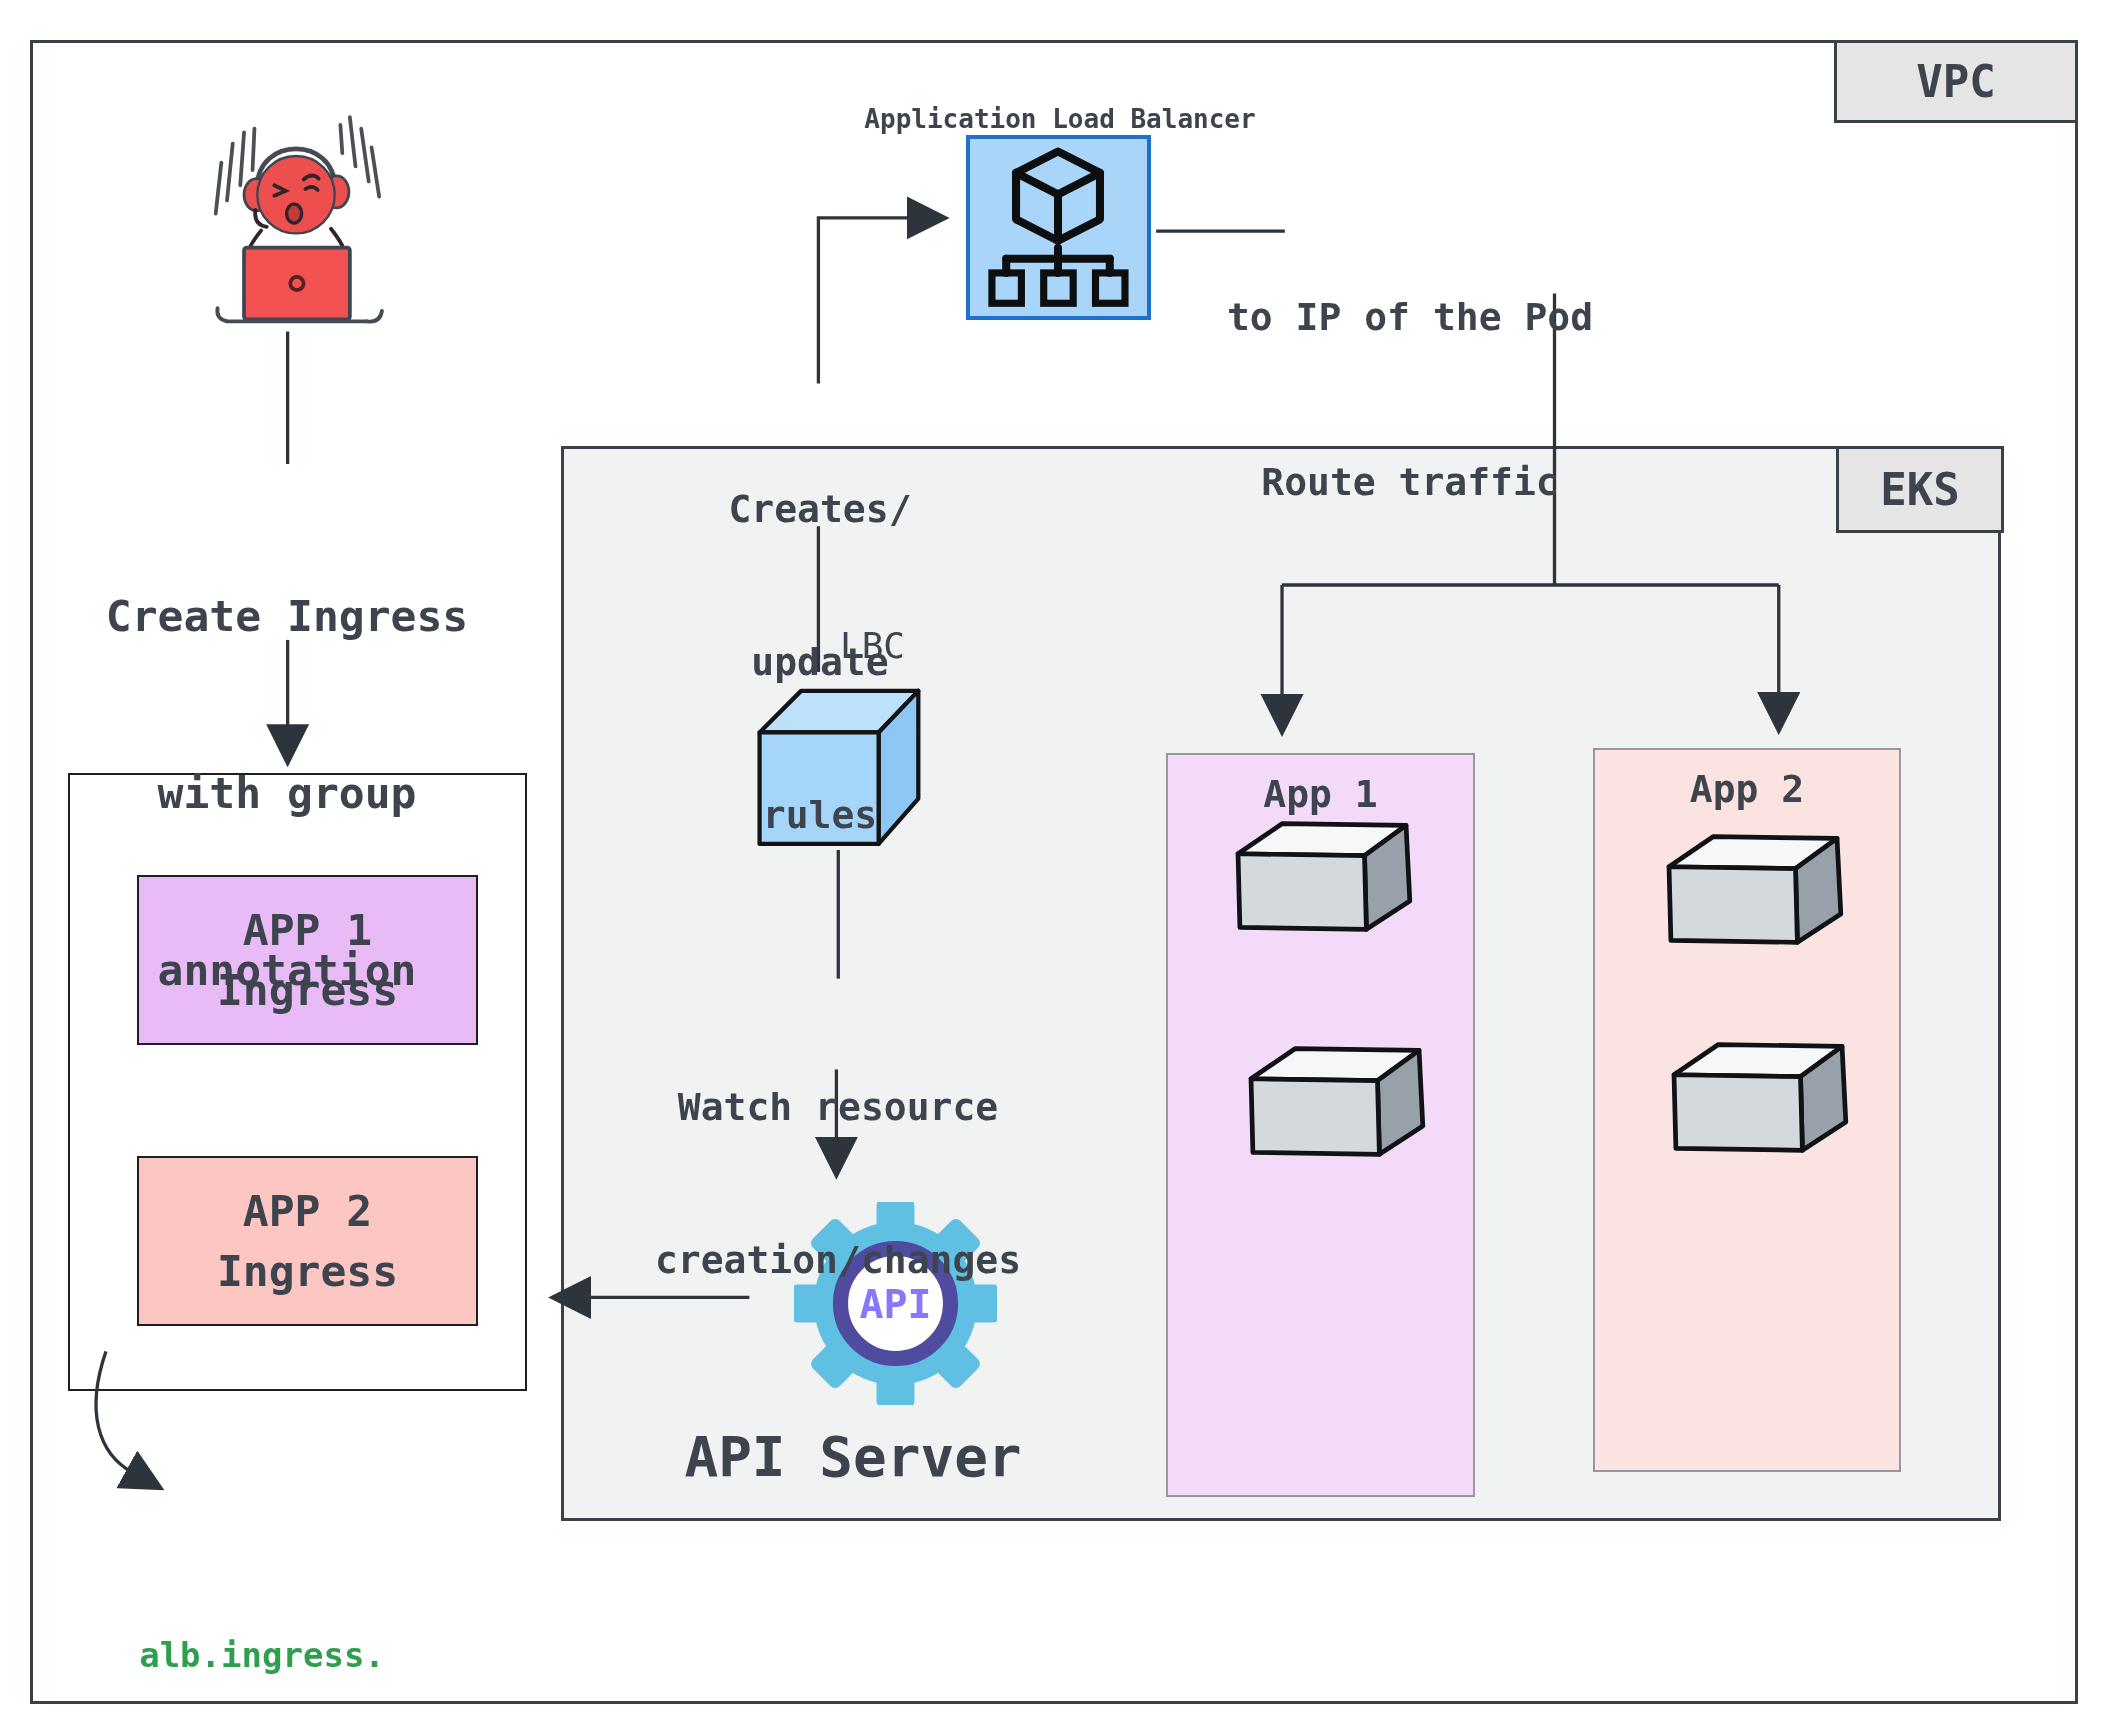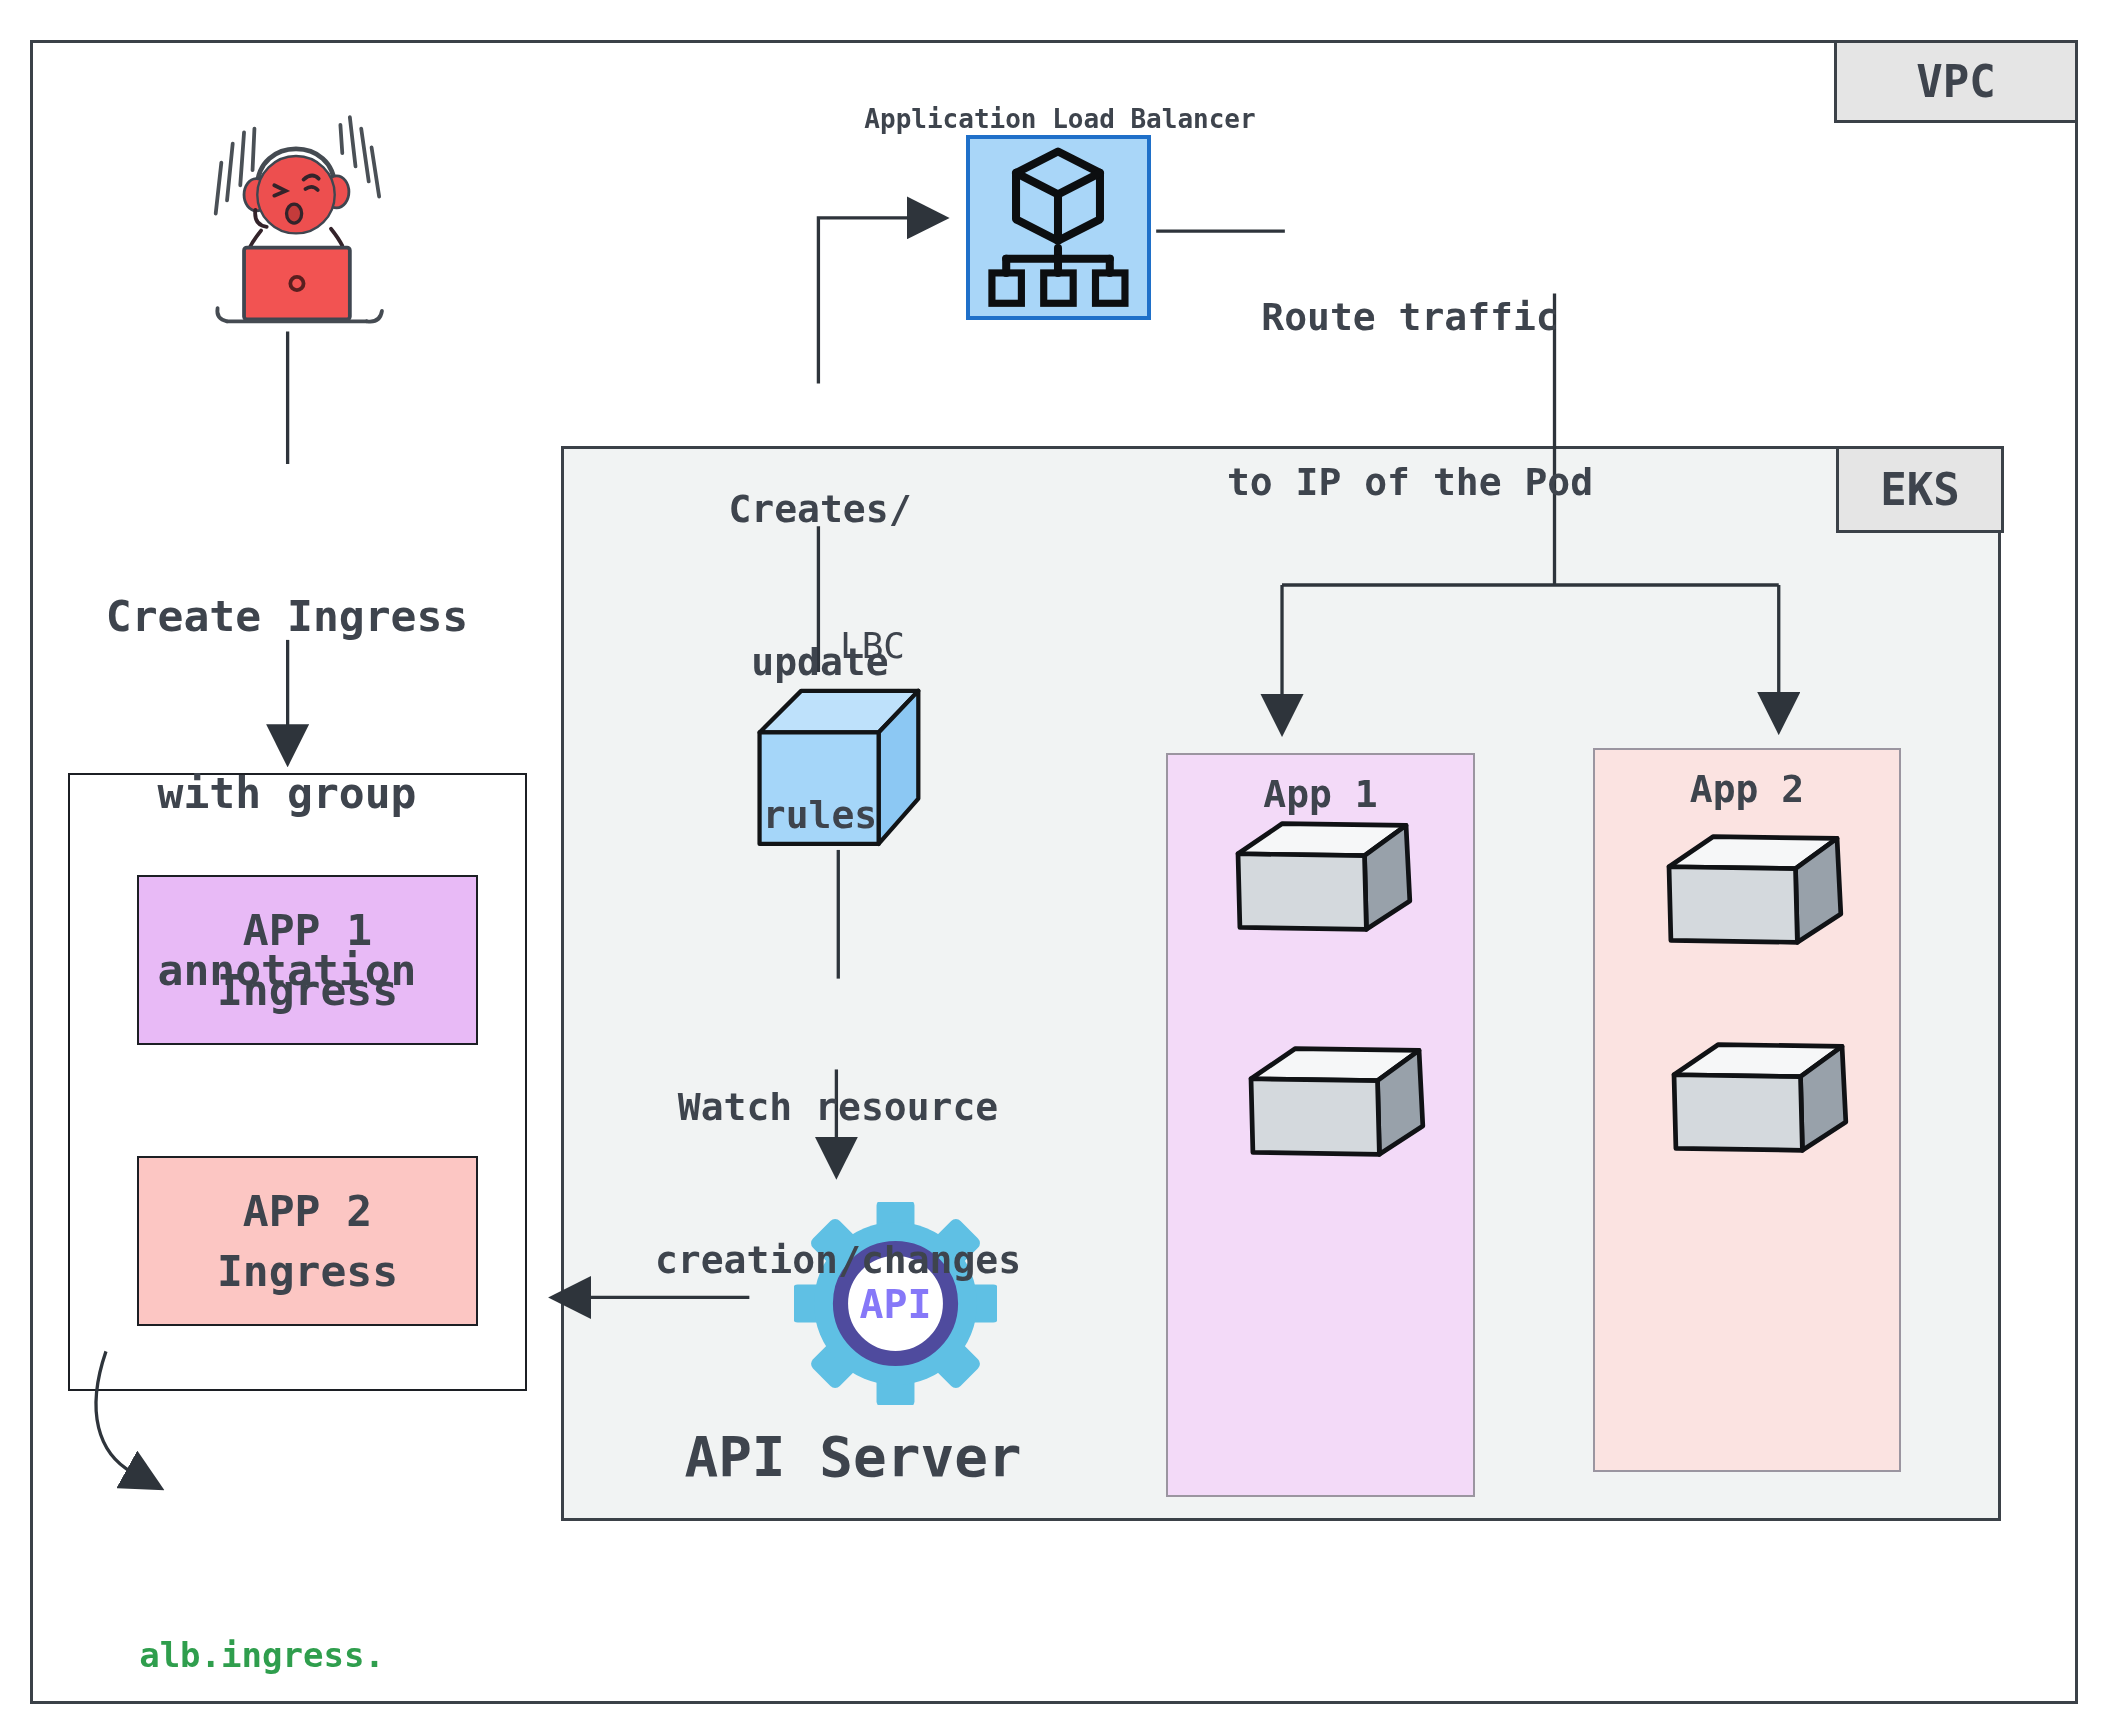--- a/index.html
+++ b/index.html
@@ -233,22 +233,22 @@
     <div>Create Ingress</div>
     <div>with group</div>
     <div>annotation</div>
   </div>
   <div class="t creates-rules">
     <div>Creates/</div>
     <div>update</div>
     <div>rules</div>
   </div>
   <div class="t route-traffic">
+    <div>to IP of the Pod</div>
     <div>Route traffic</div>
-    <div>to IP of the Pod</div>
   </div>
   <div class="lbc-label">LBC</div>
   <div class="t watch-text">
     <div>Watch resource</div>
     <div>creation/changes</div>
   </div>
   <div class="t api-server">API Server</div>
   <div class="t green-text">
     <div>alb.ingress.</div>
     

